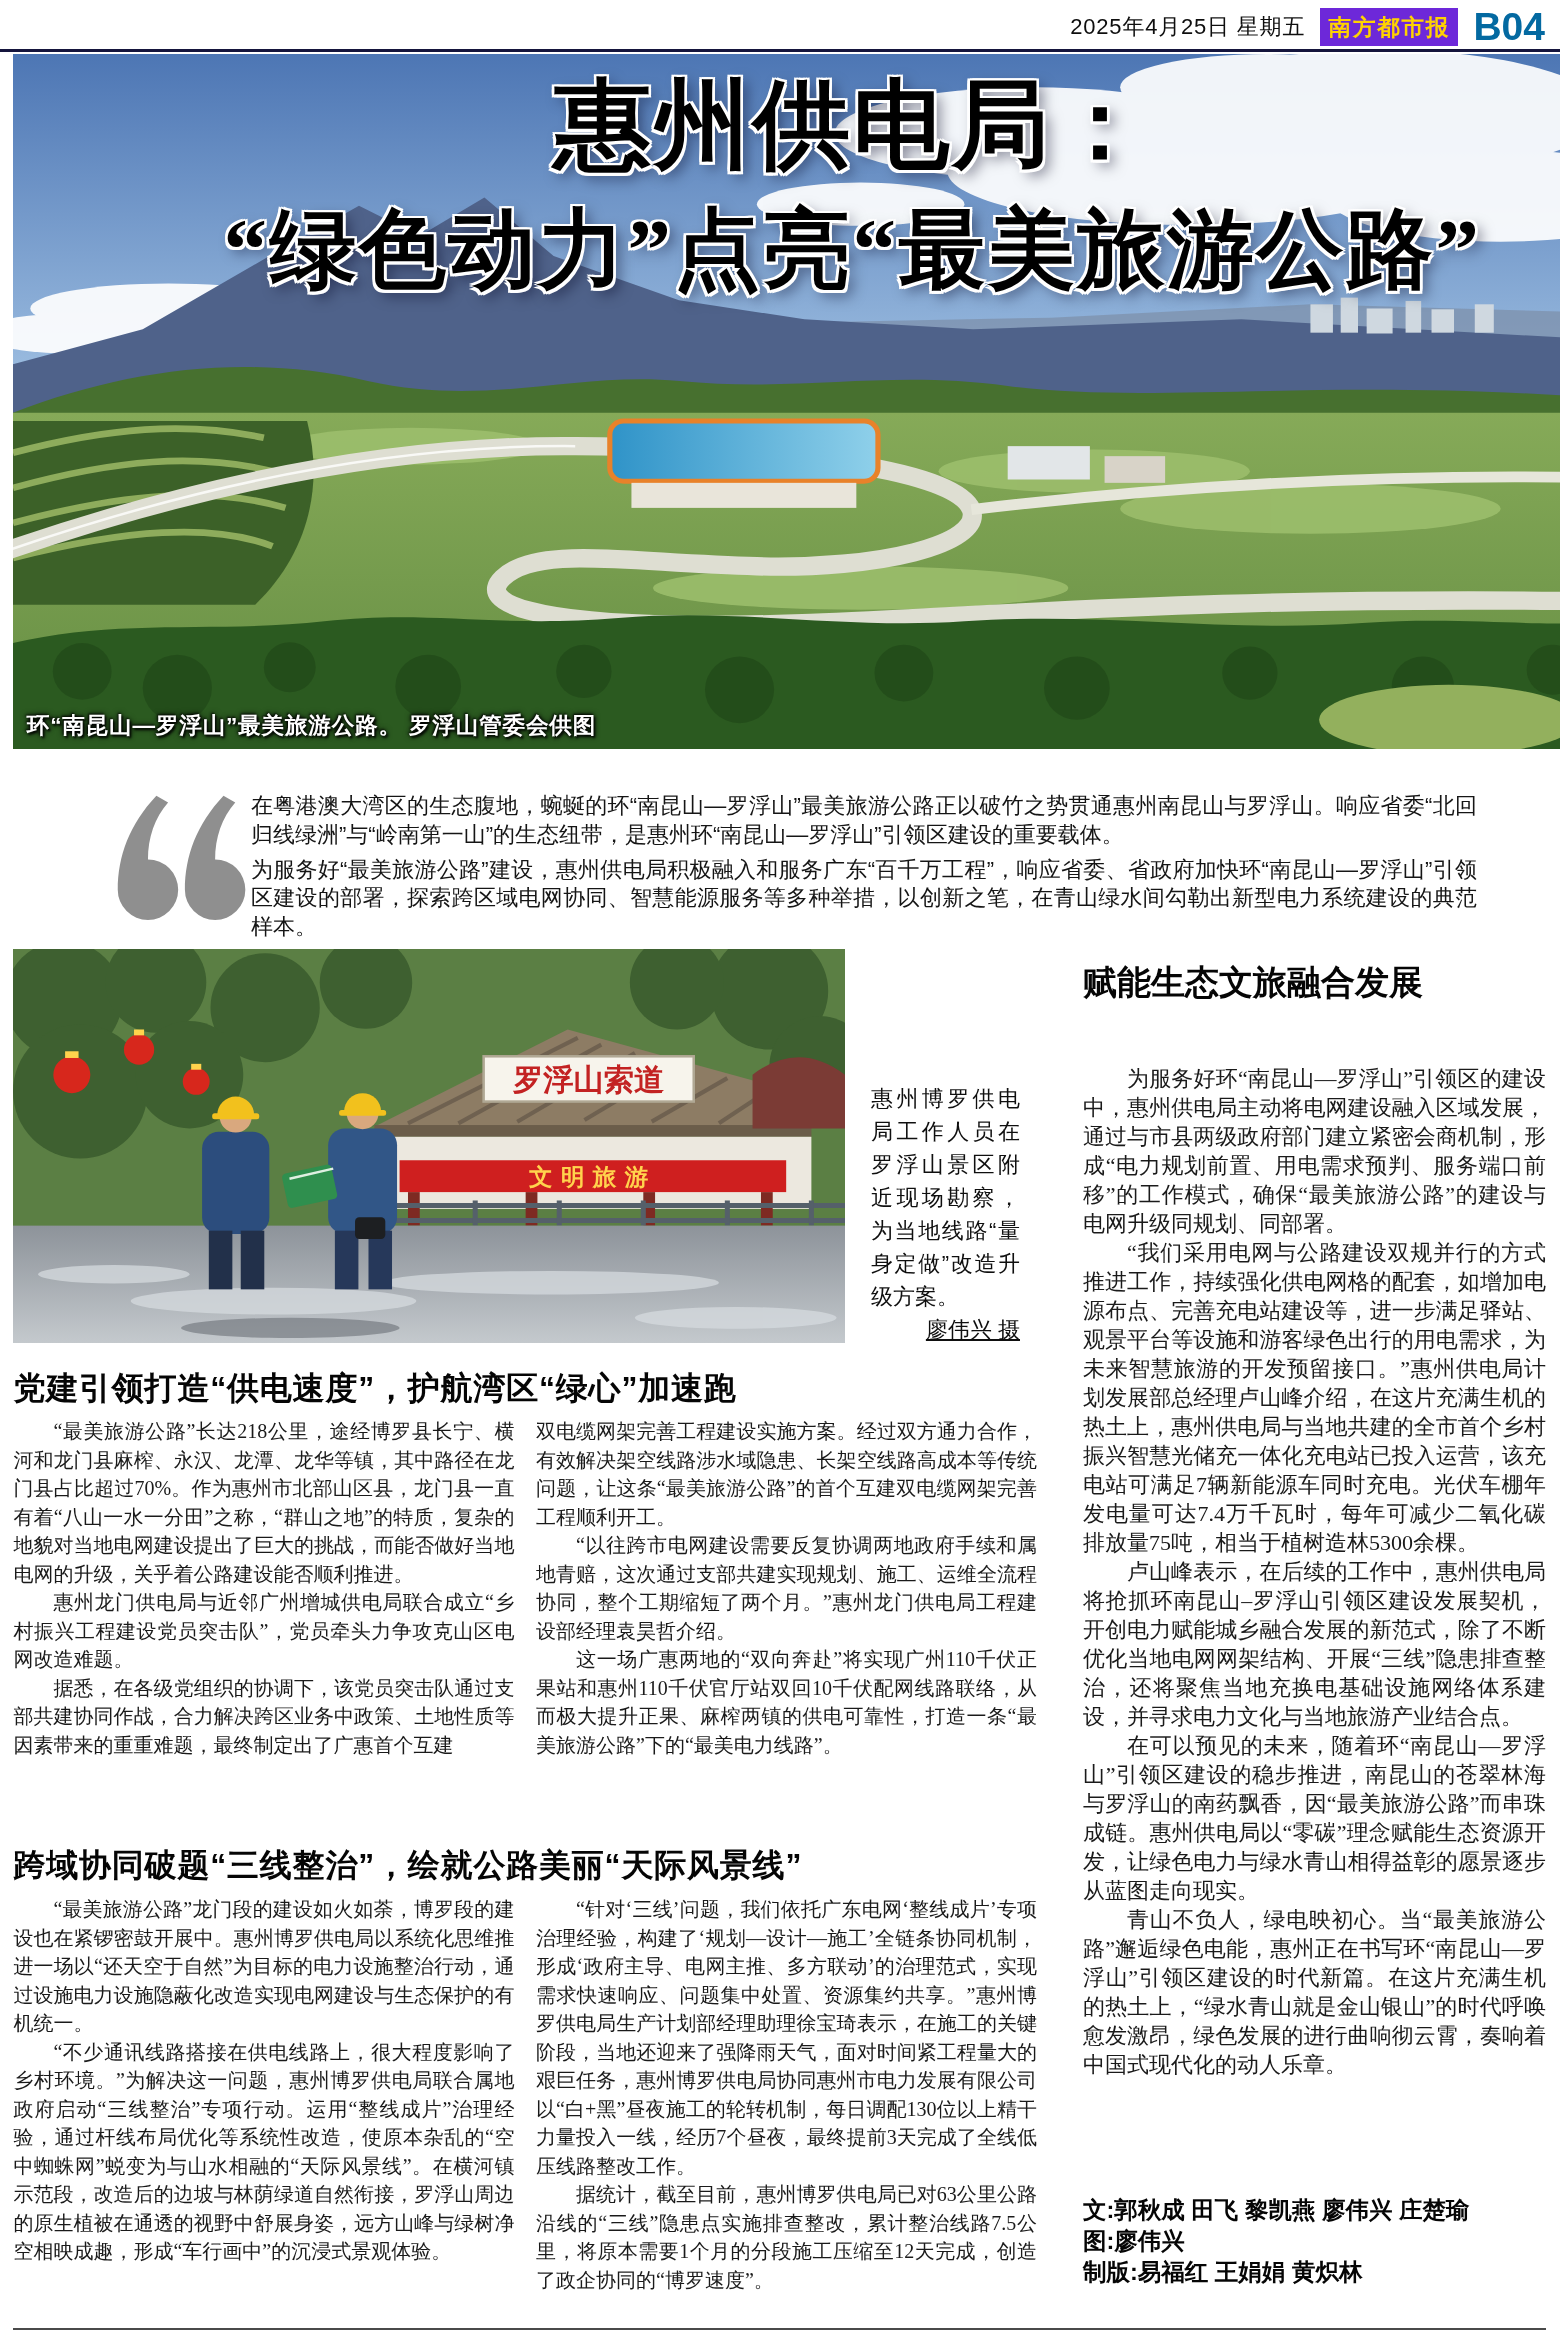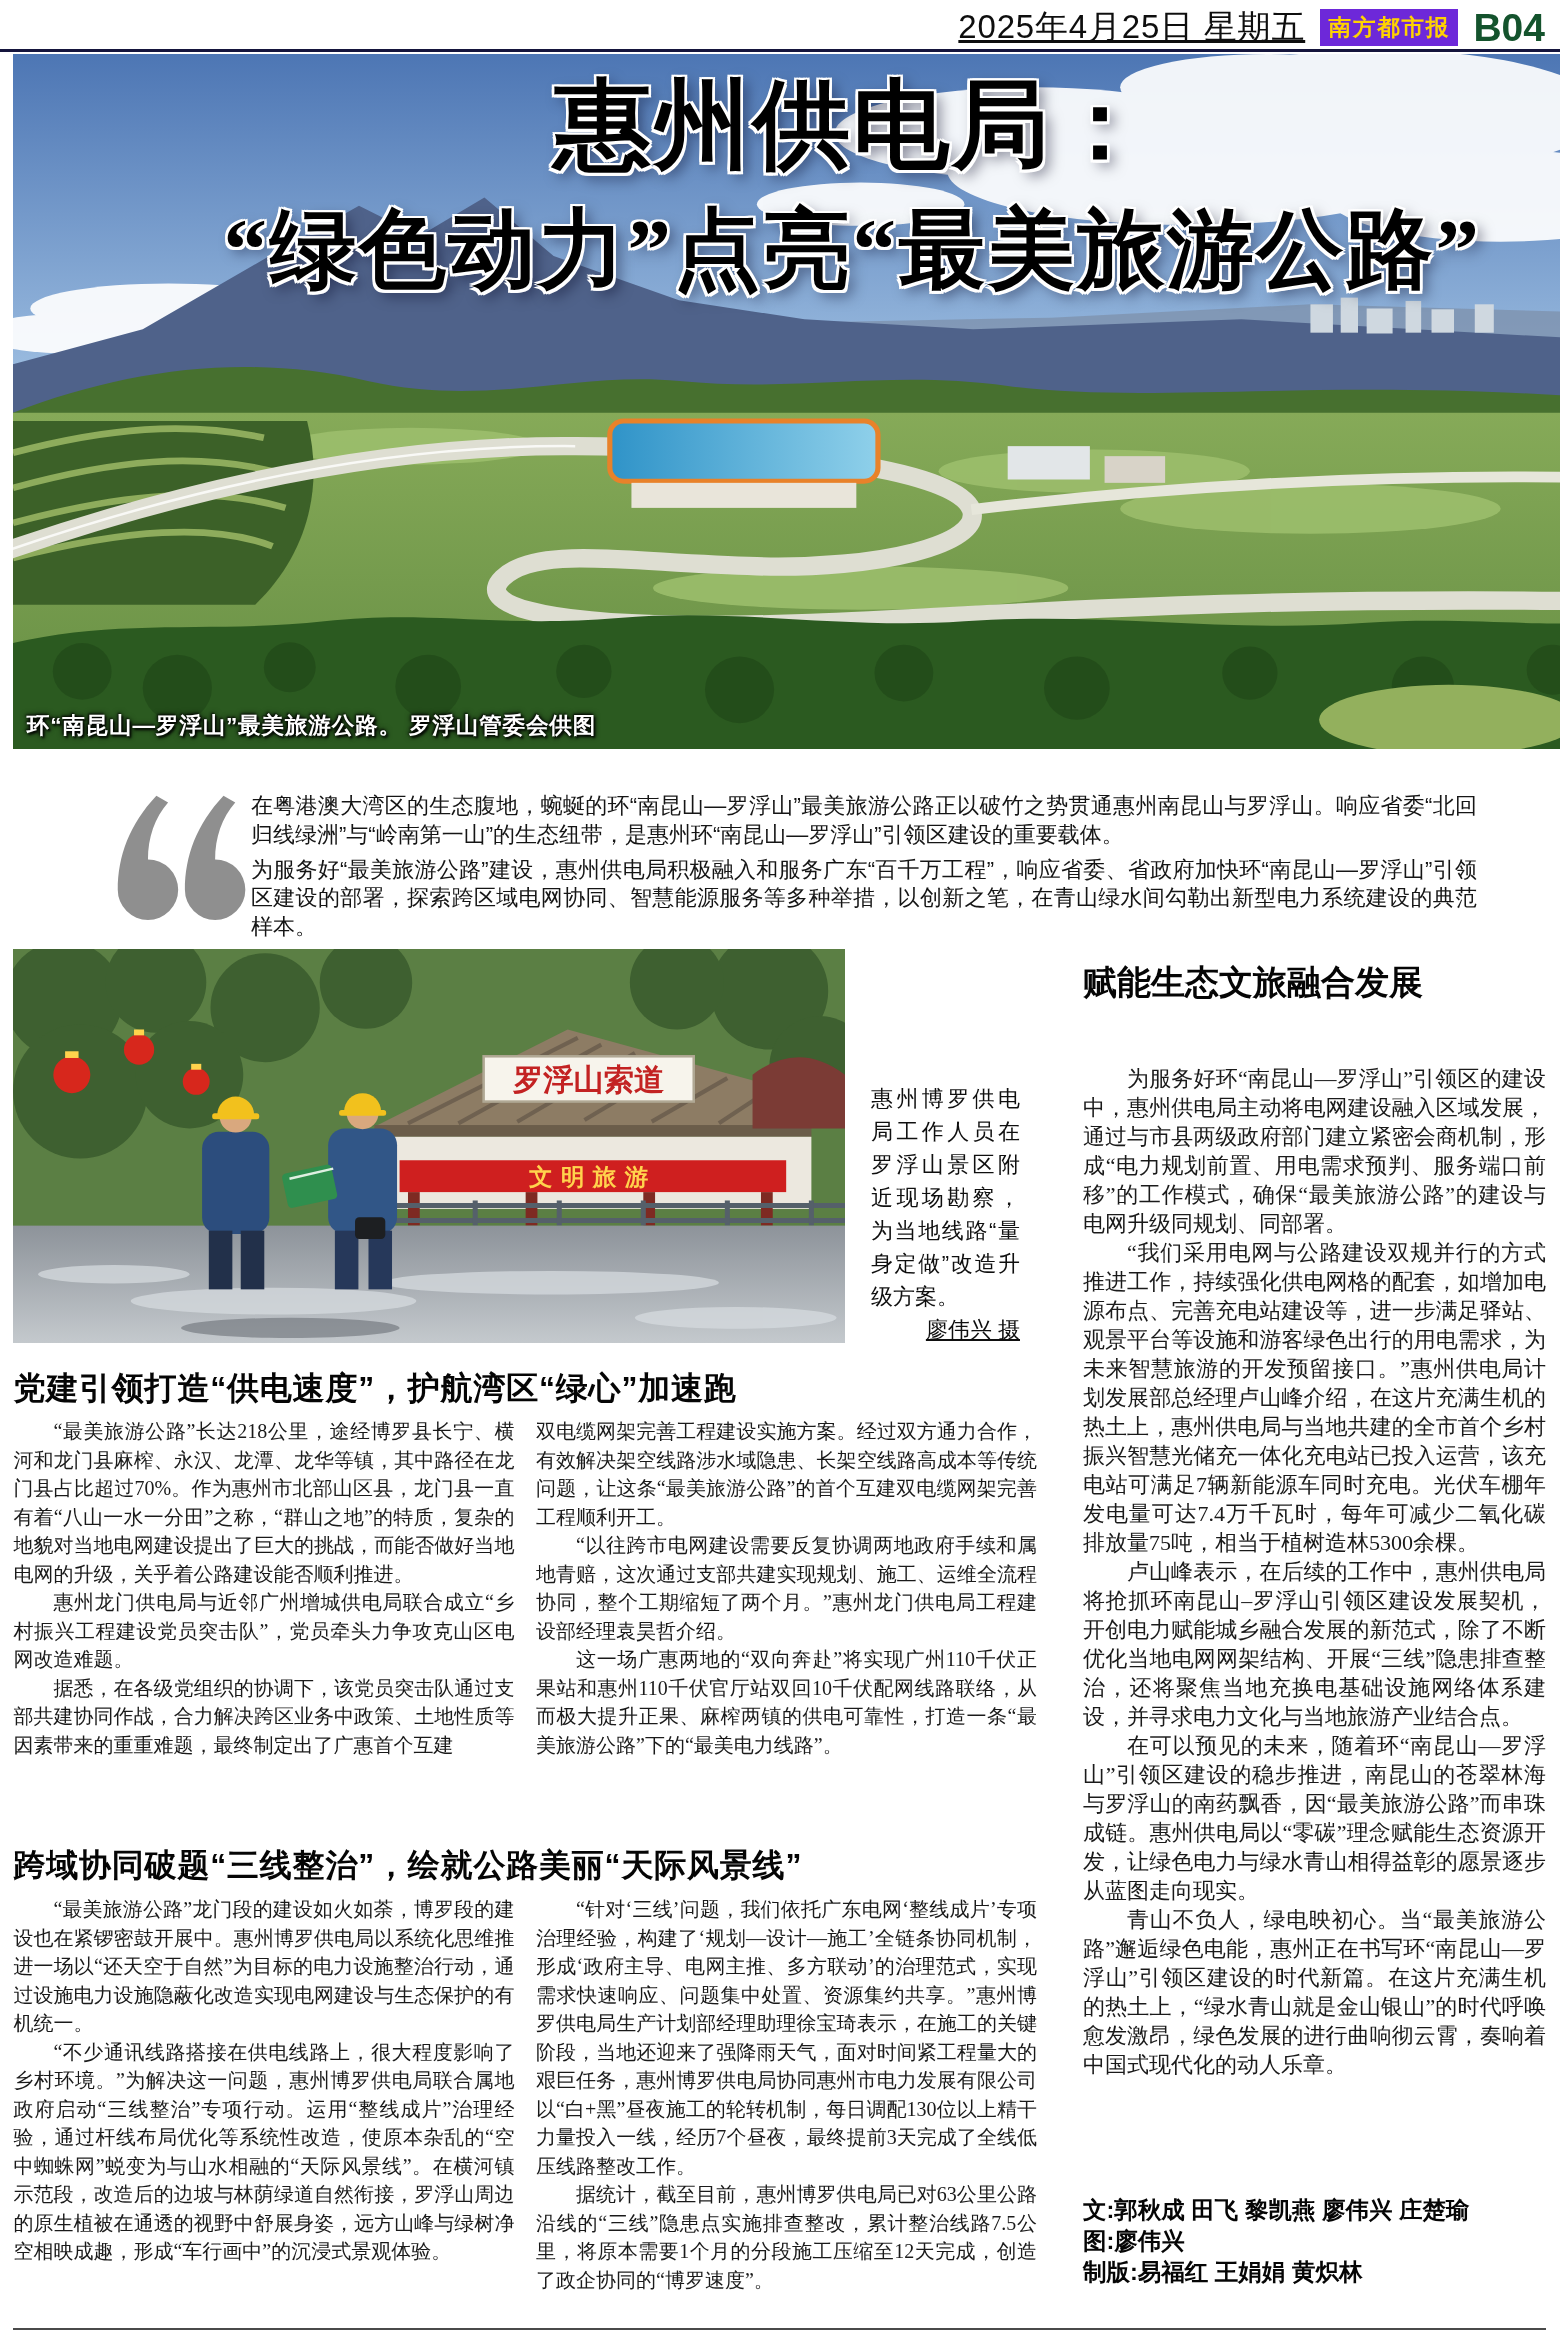--- a/index.html
+++ b/index.html
@@ -1,23 +1,23 @@
 <!DOCTYPE html>
 <html style="font-size:13.4px"><head>
 <meta charset="utf-8">
 <style>
   html,body{margin:0;padding:0;background:#ffffff;}
   .page{position:relative;width:1560px;height:2342px;background:#fff;overflow:hidden;
         font-family:"Liberation Sans","DejaVu Sans",sans-serif;color:#111;}
 
   
   .header{position:absolute;top:5px;right:15px;display:flex;align-items:center;gap:15px;}
-  .header .date{font-size:33px;color:#0e0e0e;letter-spacing:0.8px;text-decoration:underline;}
+  .header .date{font-size:22px;color:#0e0e0e;letter-spacing:0.8px;}
   .logo{background:#6d28d9;color:#ffd200;font-weight:700;font-size:22.6px;padding:3.4px 8.4px;letter-spacing:1.7px;}
-  .pageno{font-size:39px;font-weight:700;color:#14532d;text-align:center;}
+  .pageno{font-size:39px;font-weight:700;color:#0369a1;text-align:center;}
   .header-rule{position:absolute;top:49px;left:0;width:1560px;height:2.5px;background:#15153d;}
 
   
   .hero{position:absolute;top:54px;left:13.4px;width:1534px;height:695px;overflow:hidden;background:#6d92c4;padding-left:48px;}
   .hero svg.art{position:absolute;left:0;top:0;width:100%;height:100%;display:block;}
   .hero-title{position:absolute;width:100%;text-align:center;
       font-family:"Liberation Serif","DejaVu Serif",serif;font-weight:900;color:#000;letter-spacing:2.5px;
       text-shadow:2.5px 0 0 #fff,-2.5px 0 0 #fff,0 2.5px 0 #fff,0 -2.5px 0 #fff,
                   2.5px 2.5px 0 #fff,-2.5px -2.5px 0 #fff,2.5px -2.5px 0 #fff,-2.5px 2.5px 0 #fff,
                   5.9px 5.9px 13.4px rgba(0,0,30,.5);}

